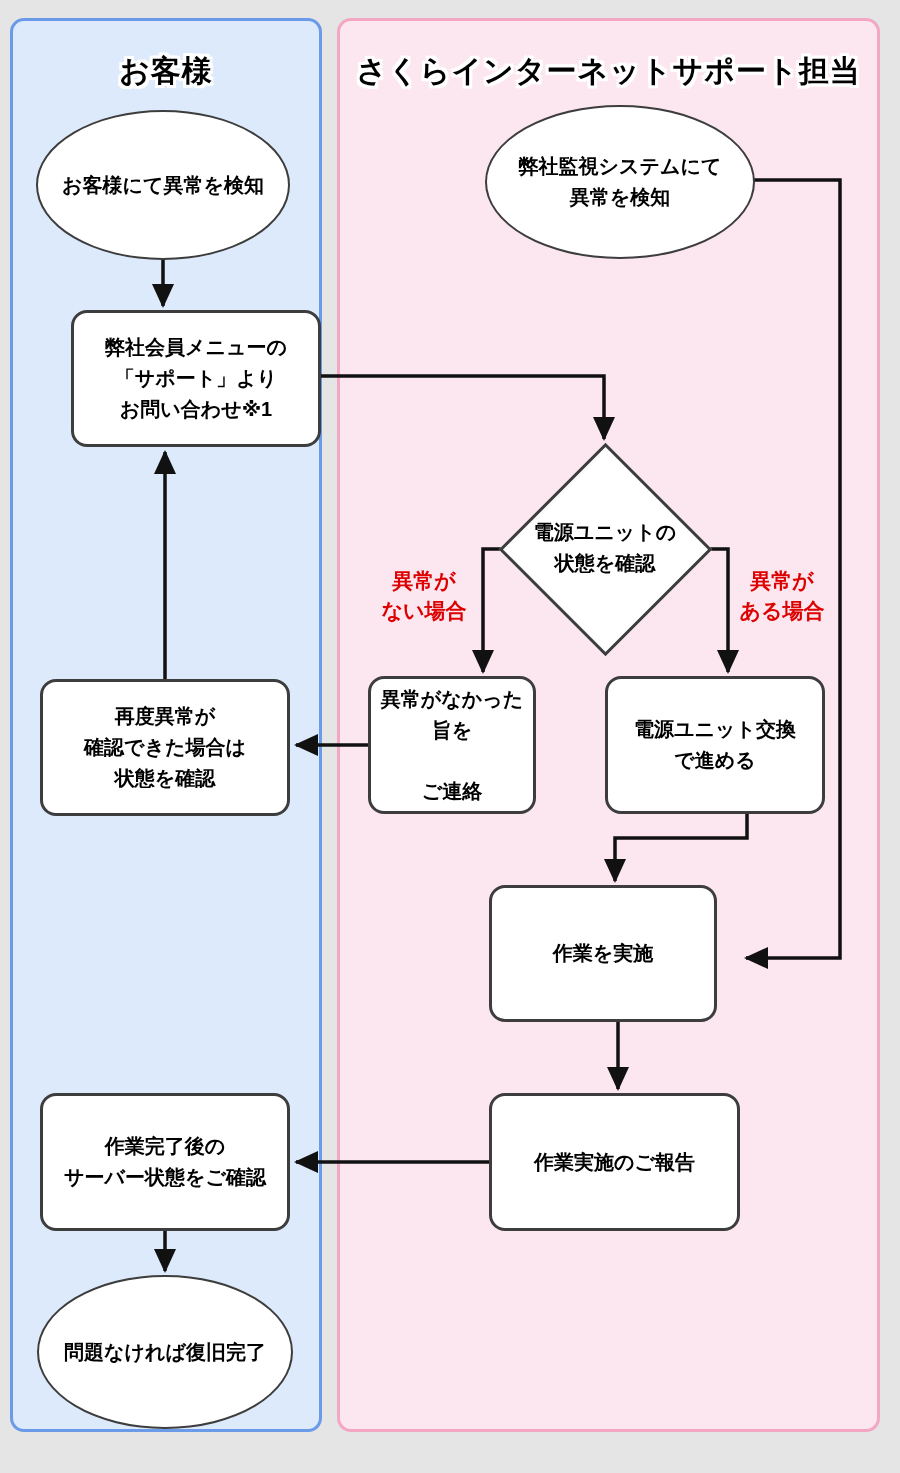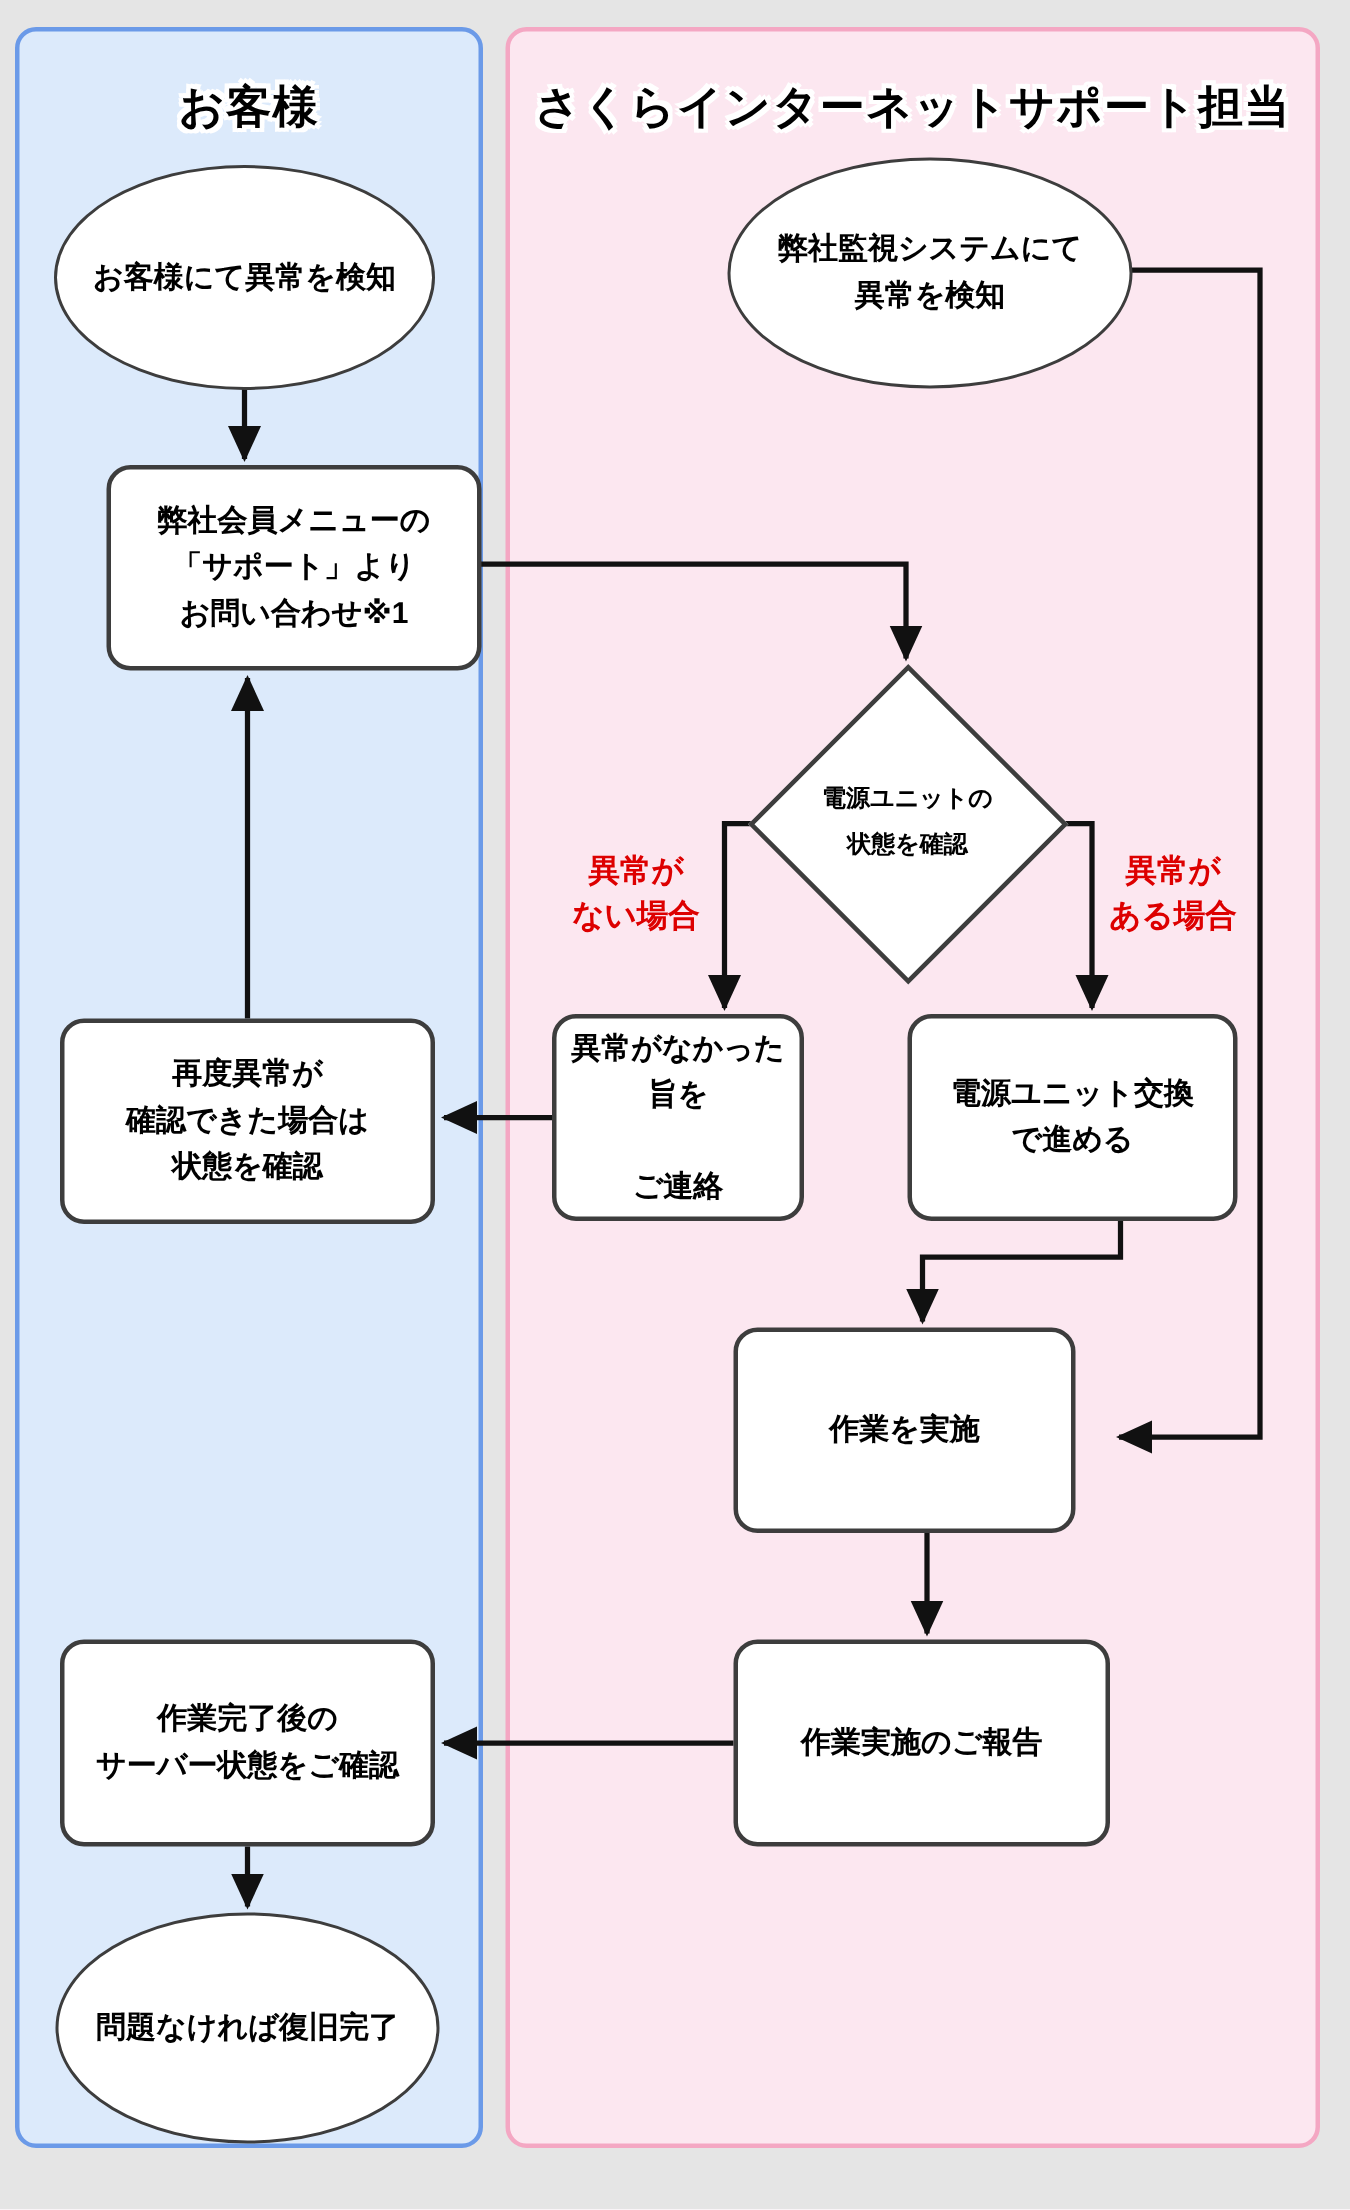--- a/index.html
+++ b/index.html
@@ -23,21 +23,21 @@
     text-align:center;font-size:20px;font-weight:700;line-height:31px;z-index:3;
   }
   .node.rect{border-radius:16px;}
   .node.ellipse{border-radius:50%;border-width:2.5px;}
   .diamond-shape{
     position:absolute;left:530px;top:474px;width:145px;height:145px;
     background:#fff;border:3px solid #3d3d3d;transform:rotate(45deg);z-index:3;
   }
   .diamond-text{
     position:absolute;left:505px;top:517px;width:200px;text-align:center;
-    font-size:16px;font-weight:700;line-height:31px;z-index:4;
+    font-size:20px;font-weight:700;line-height:31px;z-index:4;
   }
   .red-label{
     position:absolute;text-align:center;font-size:21px;font-weight:800;
     line-height:30px;color:#dd0000;z-index:4;
   }
 </style>
 </head>
 <body>
 
 <div class="stage">

